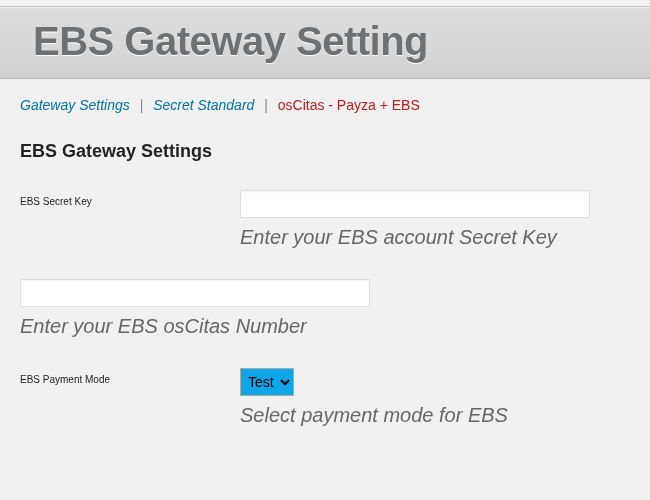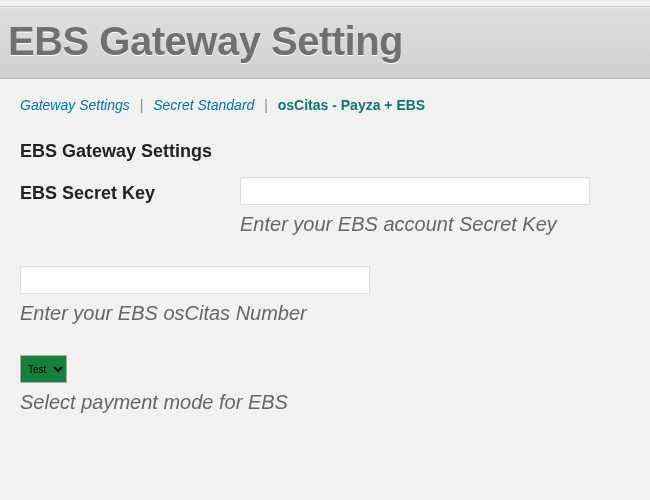--- a/index.html
+++ b/index.html
@@ -1,68 +1,68 @@
 <!DOCTYPE html>
 <html><head>
 <meta charset="utf-8">
 <style>
   * { box-sizing: border-box; margin: 0; padding: 0; }
   html, body { width: 650px; height: 500px; font-family: -apple-system, "Segoe UI", Helvetica, Arial, sans-serif; background: #f1f1f1; color: #222; }
   .header-band {
     background: linear-gradient(to bottom, #e4e4e4 0%, #dcdcdc 3px, #d9d9d9 50%, #cfcfcf 100%);
     border-top: 1px solid #c6c6c6;
     border-bottom: 1px solid #b9b9b9;
-    padding: 12px 8px 14px;
+    padding: 12px 33px 14px;
     margin-top: 6px;
     box-shadow: inset 0 1px 0 #efefef;
   }
   .header-title {
     font-family: Arial, Helvetica, sans-serif;
     font-size: 40px;
     font-weight: 700;
     color: #6f7072;
     text-shadow: 0 1px 0 #ffffff;
     letter-spacing: -0.5px;
   }
   .content { padding: 18px 20px; }
   .breadcrumb {
     font-size: 14px;
     margin-bottom: 28px;
   }
   .breadcrumb a { color: #0073aa; text-decoration: none; font-style: italic; }
   .breadcrumb .sep { color: #888; margin: 0 6px; }
-  .breadcrumb .current { font-weight: 700; color: #0f766e; }
+  .breadcrumb .current { font-weight: 400; color: #b91c1c; }
   .section-title {
     font-size: 18px;
     font-weight: 700;
     color: #222;
-    margin-bottom: 15px;
+    margin-bottom: 28px;
   }
   .form-row { display: flex; align-items: flex-start; margin-bottom: 30px; }
   .form-label {
     width: 220px;
-    font-size: 18px;
-    font-weight: 700;
+    font-size: 10px;
+    font-weight: 400;
     color: #222;
     padding-top: 6px;
   }
   .form-field { flex: 1; max-width: 350px; }
   .form-field input[type="text"] {
     width: 100%;
     padding: 5px 6px;
     font-size: 14px;
     border: 1px solid #ddd;
     background: #fff;
     box-shadow: inset 0 1px 2px rgba(0,0,0,0.05);
   }
   .form-field select {
     padding: 4px 3px;
-    font-size: 10px;
+    font-size: 14px;
     border: 1px solid #aaa;
-    background: #15803d;
+    background: #0ea5e9;
     height: 28px;
   }
   .help {
     margin-top: 8px;
     font-size: 20px;
     font-style: italic;
     color: #666;
   }
 </style>
 </head>
@@ -93,20 +93,21 @@
   </div>
 
   <div class="form-row">
     <div class="form-field">
       <input type="text" value="" style="">
       <div class="help">Enter your EBS osCitas Number</div>
     </div>
   </div>
 
   <div class="form-row">
+    <div class="form-label">EBS Payment Mode</div>
     <div class="form-field">
       <select>
         <option>Test</option>
       </select>
       <div class="help">Select payment mode for EBS</div>
     </div>
   </div>
 
 </div>
 

